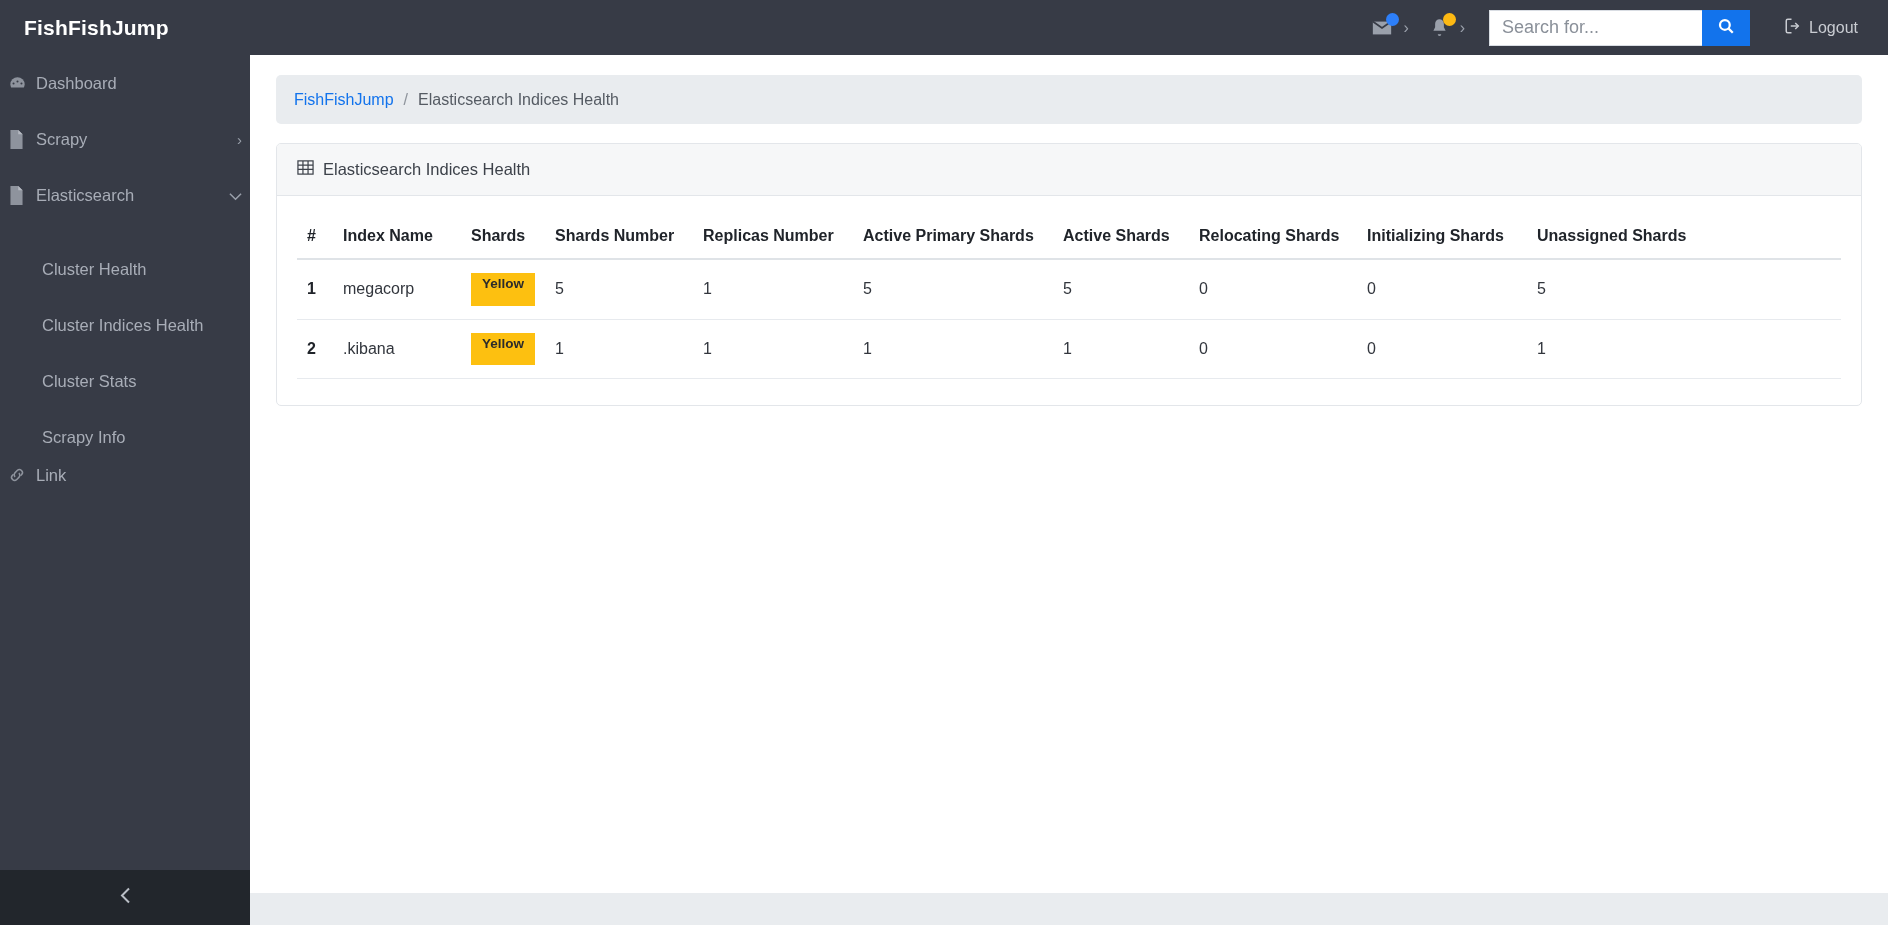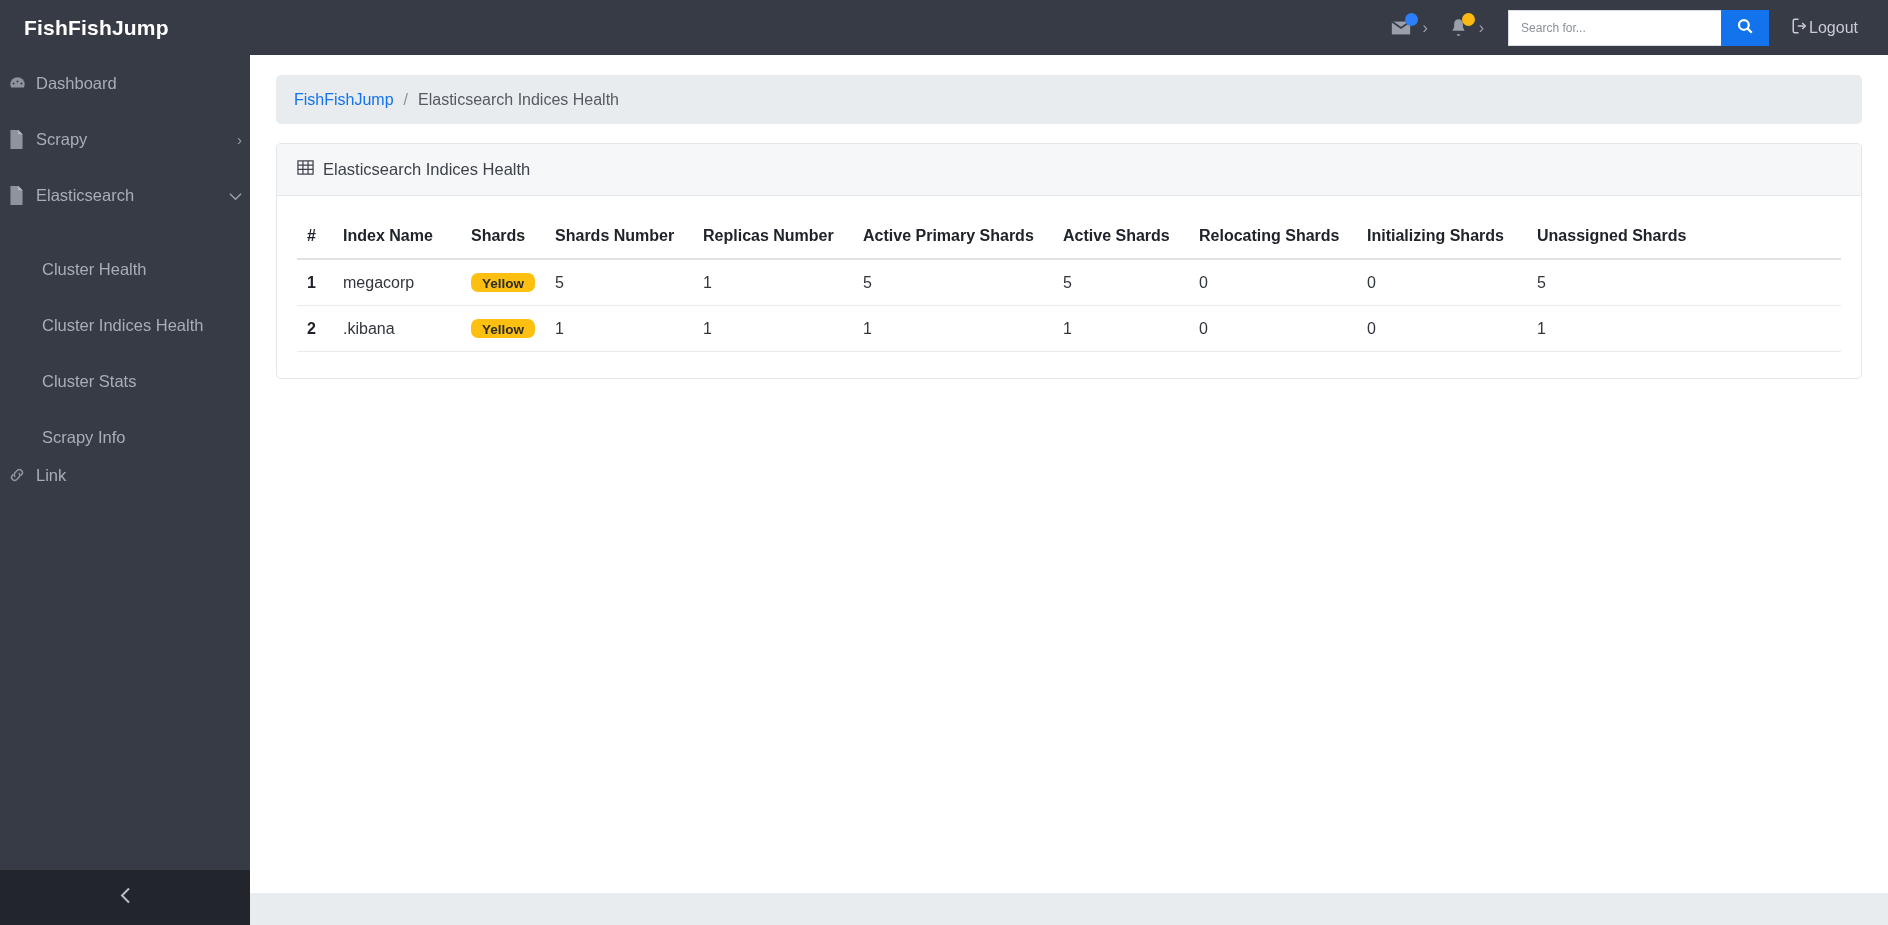--- a/index.html
+++ b/index.html
@@ -64,42 +64,43 @@
     height: 36px;
     margin-left: 14px;
   }
   .searchwrap input {
     width: 213px;
     height: 36px;
     border: 1px solid #d9dde3;
     border-right: none;
     background: #ffffff;
     padding: 0 12px;
-    font-size: 12px;
+    font-size: 18px;
     color: #4a4f57;
     font-family: "Liberation Sans", sans-serif;
     outline: none;
   }
   .searchwrap input::placeholder { color: #8a9099; }
   .search-btn {
     width: 48px;
     height: 36px;
     background: #1273ec;
     border: none;
     display: flex;
     align-items: center;
     justify-content: center;
     cursor: pointer;
   }
   .logout-link {
     display: flex;
     align-items: center;
+    gap: 7px;
     color: #c9ccd2;
     font-size: 16px;
-    padding: 0 16px 0 22px;
+    padding: 0 16px 0 34px;
     text-decoration: none;
     cursor: pointer;
     white-space: nowrap;
   }
 
   
   .sidebar {
     position: absolute;
     top: 55px; left: 0;
     width: 250px;
@@ -221,22 +222,22 @@
   .col-6 { width: 136px; }
   .col-7 { width: 168px; }
   .col-8 { width: 170px; }
 
   .pill {
     display: inline-block;
     background: #fdc010;
     color: #2b2b2b;
     font-size: 13.5px;
     font-weight: 700;
-    border-radius: 7px;
-    padding: 3px 11px 0 11px;
+    border-radius: 0;
+    padding: 3px 11px 14px 11px;
     line-height: 1.15;
   }
 
   .footer {
     position: absolute;
     left: 250px;
     bottom: 0;
     width: 1638px;
     height: 32px;
     background: #e9ecef;

